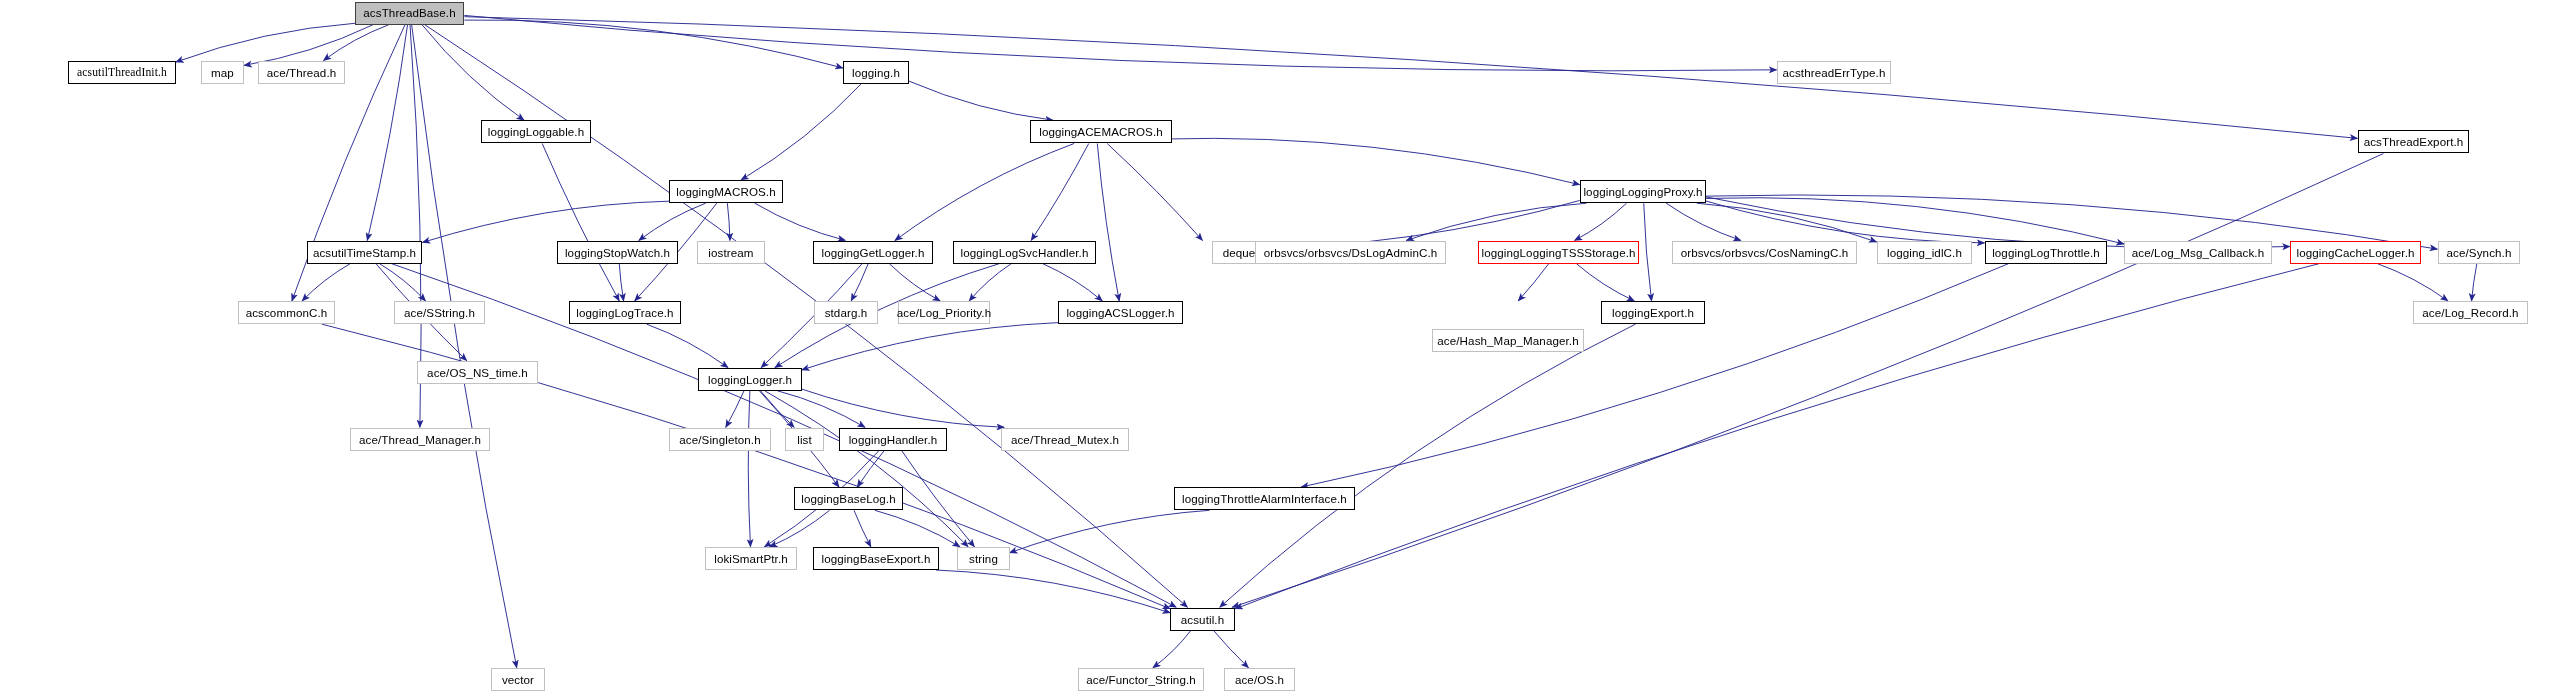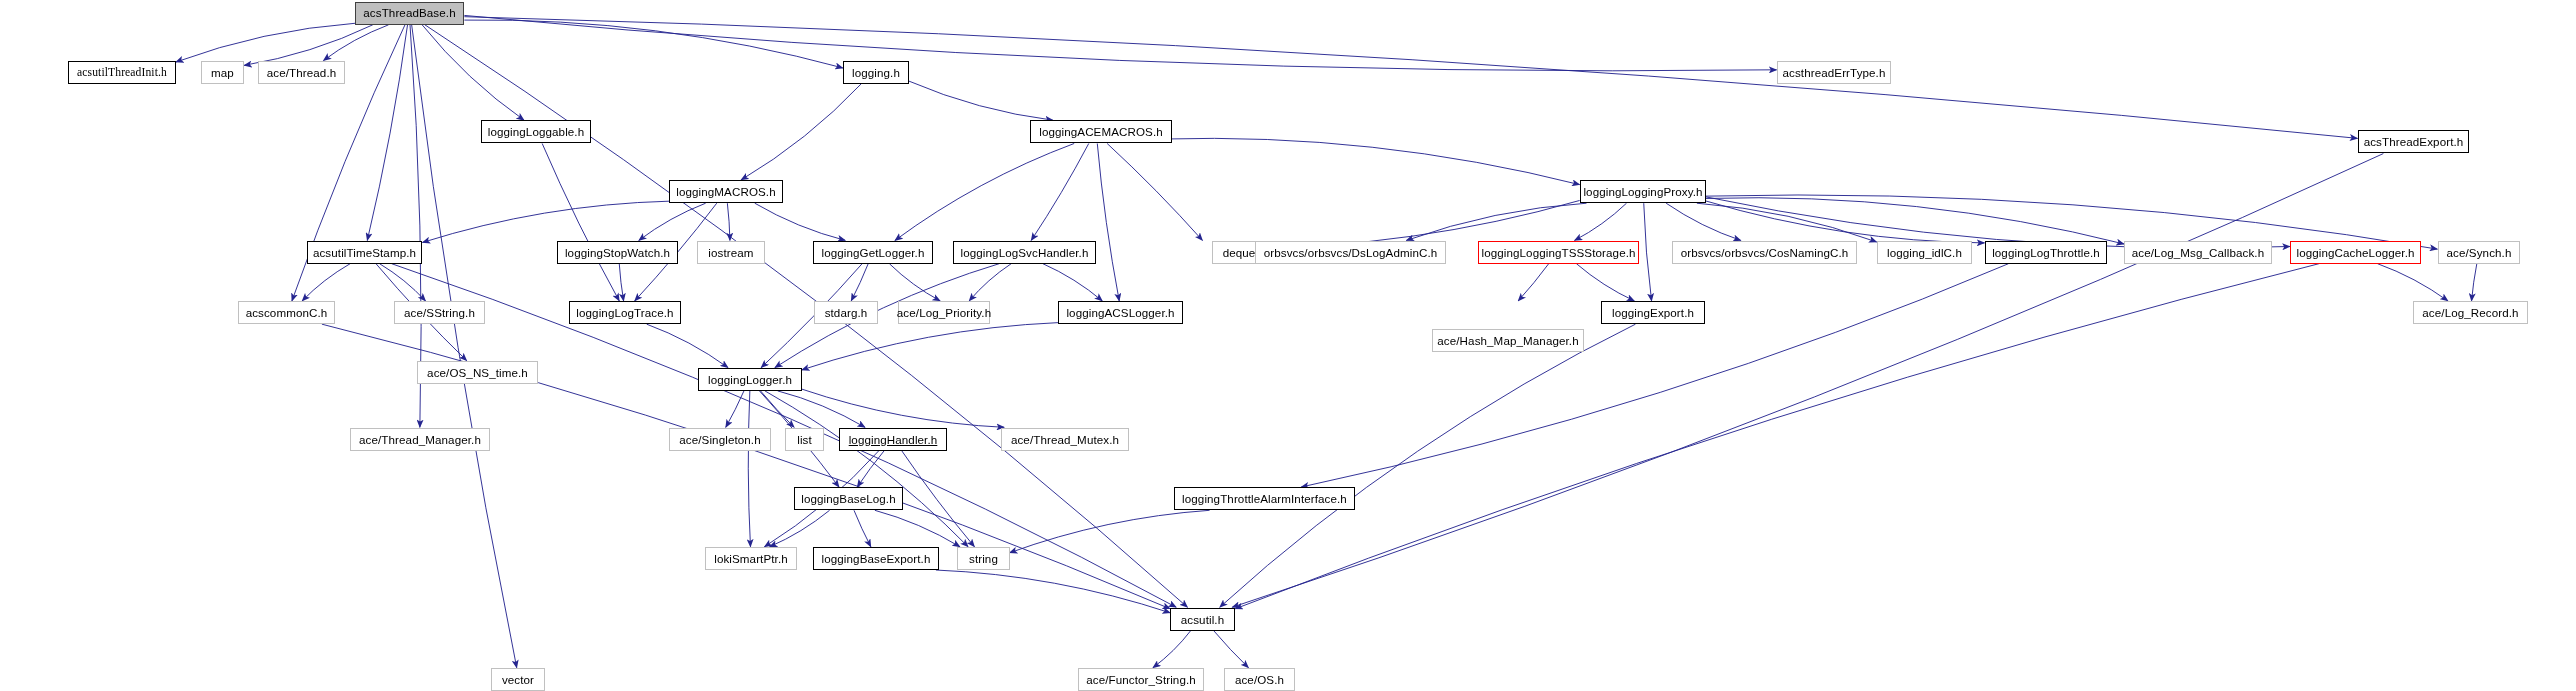--- a/index.html
+++ b/index.html
@@ -230,21 +230,21 @@
       </div>
       <div class="node ext" style="left: 350px; top: 428px; width: 140px;">
         <span>ace/Thread_Manager.h</span>
       </div>
       <div class="node ext" style="left: 669px; top: 428px; width: 102px;">
         <span>ace/Singleton.h</span>
       </div>
       <div class="node ext" style="left: 785px; top: 428px; width: 39px;">
         <span>list</span>
       </div>
-      <div class="node hdr" style="left: 839px; top: 428px; width: 108px; text-decoration: underline;">
+      <div class="node hdr" style="left: 839px; top: 428px; width: 108px;">
         <span>loggingHandler.h</span>
       </div>
       <div class="node ext" style="left: 1001px; top: 428px; width: 128px;">
         <span>ace/Thread_Mutex.h</span>
       </div>
       <div class="node hdr" style="left: 794px; top: 487px; width: 109px;">
         <span>loggingBaseLog.h</span>
       </div>
       <div class="node hdr" style="left: 1174px; top: 487px; width: 181px;">
         <span>loggingThrottleAlarmInterface.h</span>

